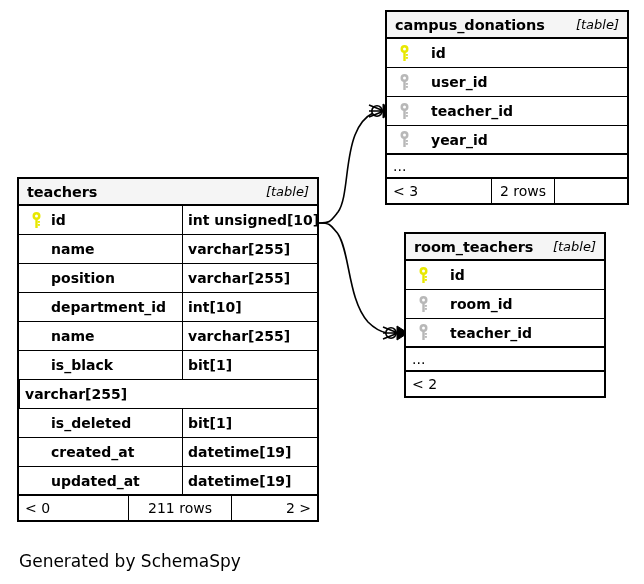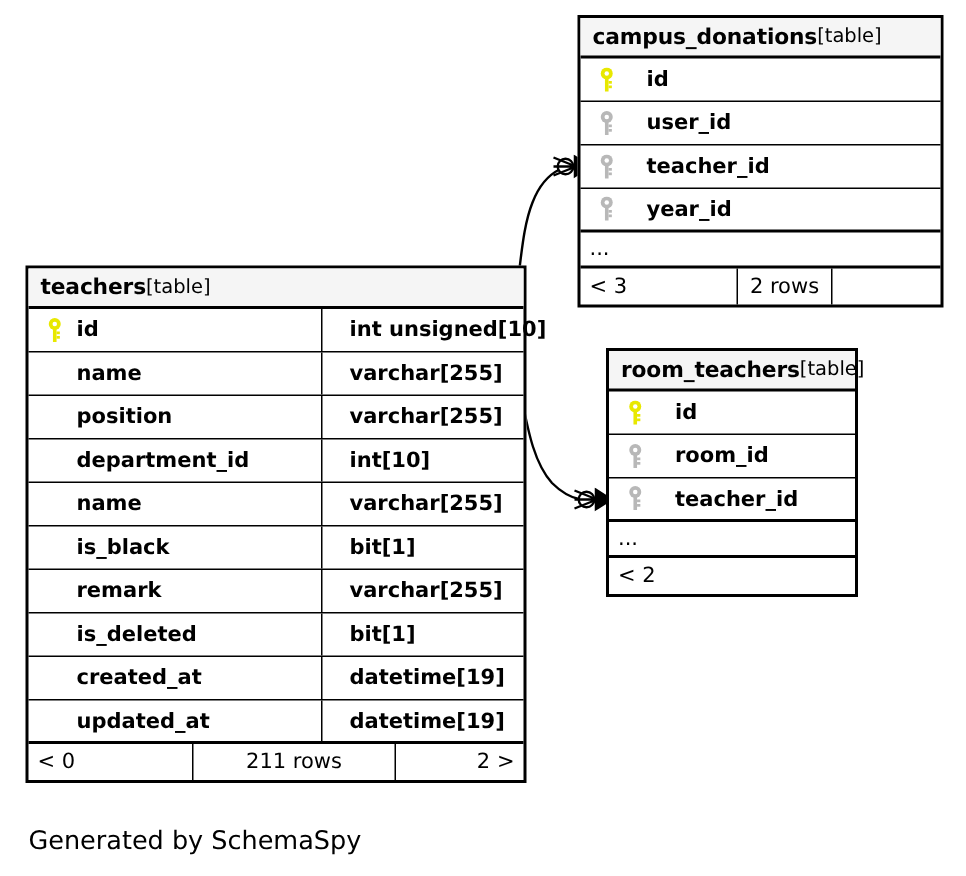--- a/index.html
+++ b/index.html
@@ -37,36 +37,37 @@
   .table-box {
     position: absolute;
     box-sizing: border-box;
     border: 2px solid #000000;
     background: #ffffff;
   }
 
   .tbl-header {
     display: flex;
     align-items: center;
-    justify-content: flex-start;
+    justify-content: space-between;
     background: #f5f5f5;
     border-bottom: 2px solid #000000;
     padding: 0 8px;
     height: 27px;
     box-sizing: border-box;
   }
   .tbl-name {
     font-weight: bold;
     font-size: 14.5px;
     letter-spacing: -0.1px;
     white-space: nowrap;
   }
   .tbl-tag {
     font-size: 13px;
     white-space: nowrap;
+    font-style: italic;
   }
 
   .tbl-rows {
     display: block;
   }
 
   .row {
     display: flex;
     align-items: stretch;
     border-bottom: 1.5px solid #000000;
@@ -82,21 +83,21 @@
     flex: 1 1 auto;
     padding-left: 6px;
     font-size: 14px;
     white-space: nowrap;
     overflow: hidden;
     box-sizing: border-box;
   }
   .cell-type {
     display: flex;
     align-items: center;
-    padding-left: 18px;
+    padding-left: 5px;
     font-size: 14px;
     white-space: nowrap;
     border-left: 1.5px solid #000000;
     box-sizing: border-box;
   }
 
   
   .keyslot {
     width: 22px;
     min-width: 22px;
@@ -132,32 +133,32 @@
     align-items: center;
     box-sizing: border-box;
     padding: 0 6px;
     white-space: nowrap;
   }
   .foot-left   { justify-content: flex-start; }
   .foot-mid    { justify-content: center;  border-left: 1.5px solid #000000; border-right: 1.5px solid #000000; margin-left: 19px; }
   .foot-right  { justify-content: flex-end; }
 
   
-  #tbl-teachers          { left: 17px;  top: 177px; width: 334px; }
+  #tbl-teachers          { left: 17px;  top: 177px; width: 302px; }
   #tbl-teachers .cell-type   { width: 135px; min-width: 135px; }
   #tbl-teachers .foot-left   { width: 90px; }
   #tbl-teachers .foot-mid    { flex: 1 1 auto; }
   #tbl-teachers .foot-right  { width: 85px; }
 
   #tbl-campus-donations  { left: 385px; top: 10px;  width: 244px; }
   #tbl-campus-donations .foot-left  { width: 85px; }
   #tbl-campus-donations .foot-mid   { flex: 1 1 auto; }
   #tbl-campus-donations .foot-right { width: 72px; }
 
-  #tbl-room-teachers     { left: 404px; top: 232px; width: 168px; }
+  #tbl-room-teachers     { left: 404px; top: 232px; width: 202px; }
   #tbl-room-teachers .foot-left  { width: 69px; }
   #tbl-room-teachers .foot-mid   { flex: 1 1 auto; }
   #tbl-room-teachers .foot-right { width: 62px; }
 
   
   #caption {
     position: absolute;
     left: 19px;
     top: 551px;
     font-size: 17px;
@@ -243,24 +244,20 @@
 
       <div class="row">
         <div class="cell-name">
           <span class="keyslot"></span>
           <span class="lbl">is_black</span>
         </div>
         <div class="cell-type">bit[1]</div>
       </div>
 
       <div class="row">
-        <div class="cell-name">
-          <span class="keyslot"></span>
-          <span class="lbl">remark</span>
-        </div>
         <div class="cell-type">varchar[255]</div>
       </div>
 
       <div class="row">
         <div class="cell-name">
           <span class="keyslot"></span>
           <span class="lbl">is_deleted</span>
         </div>
         <div class="cell-type">bit[1]</div>
       </div>

